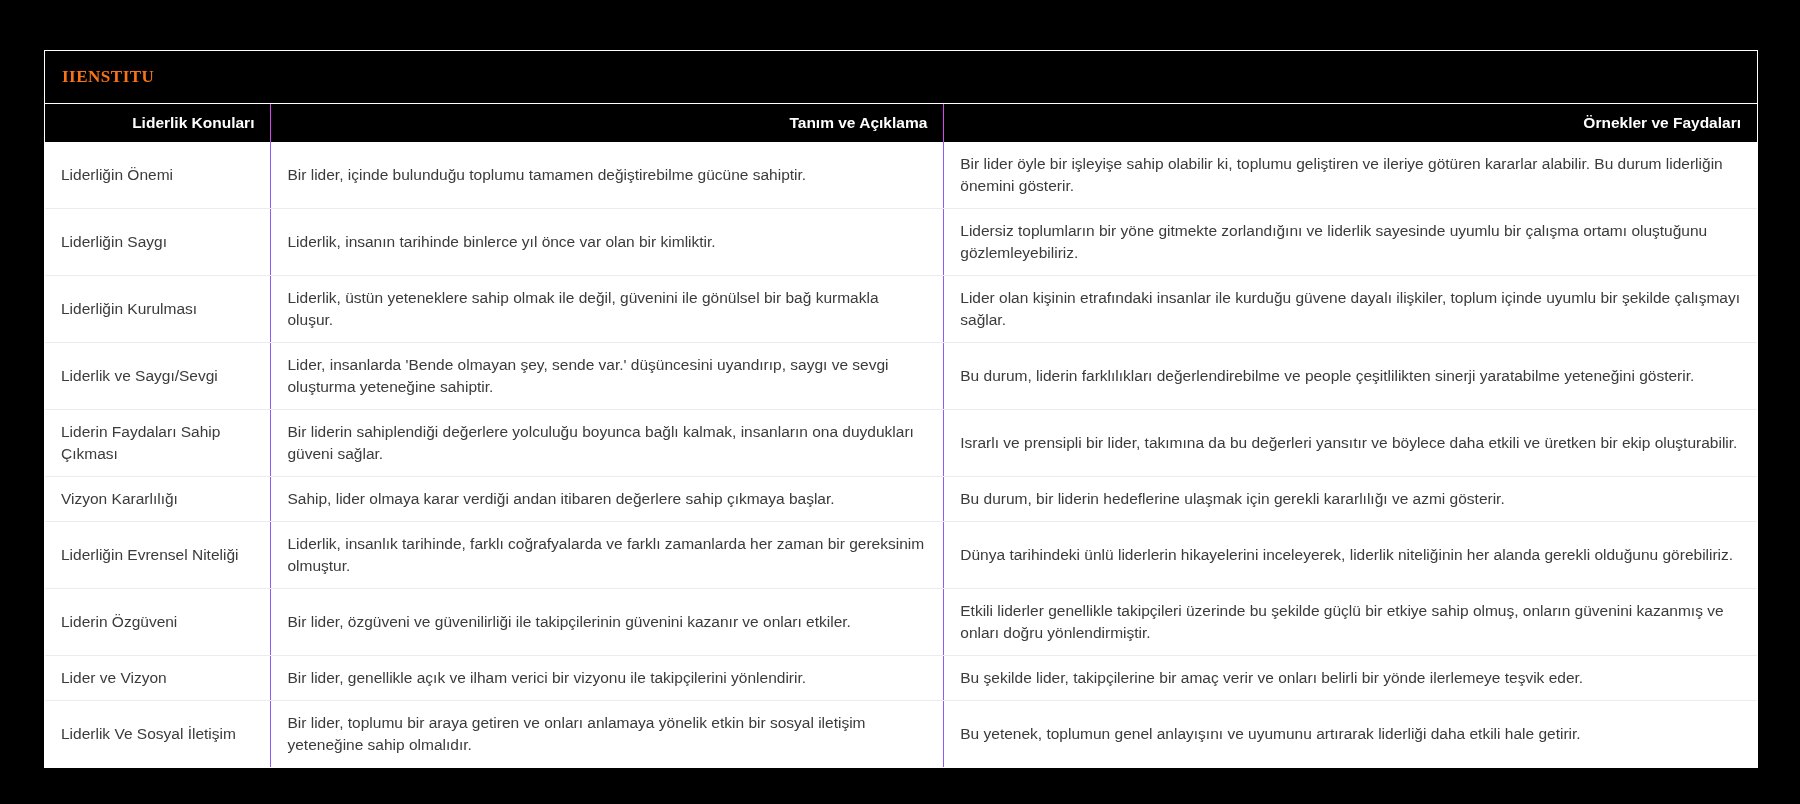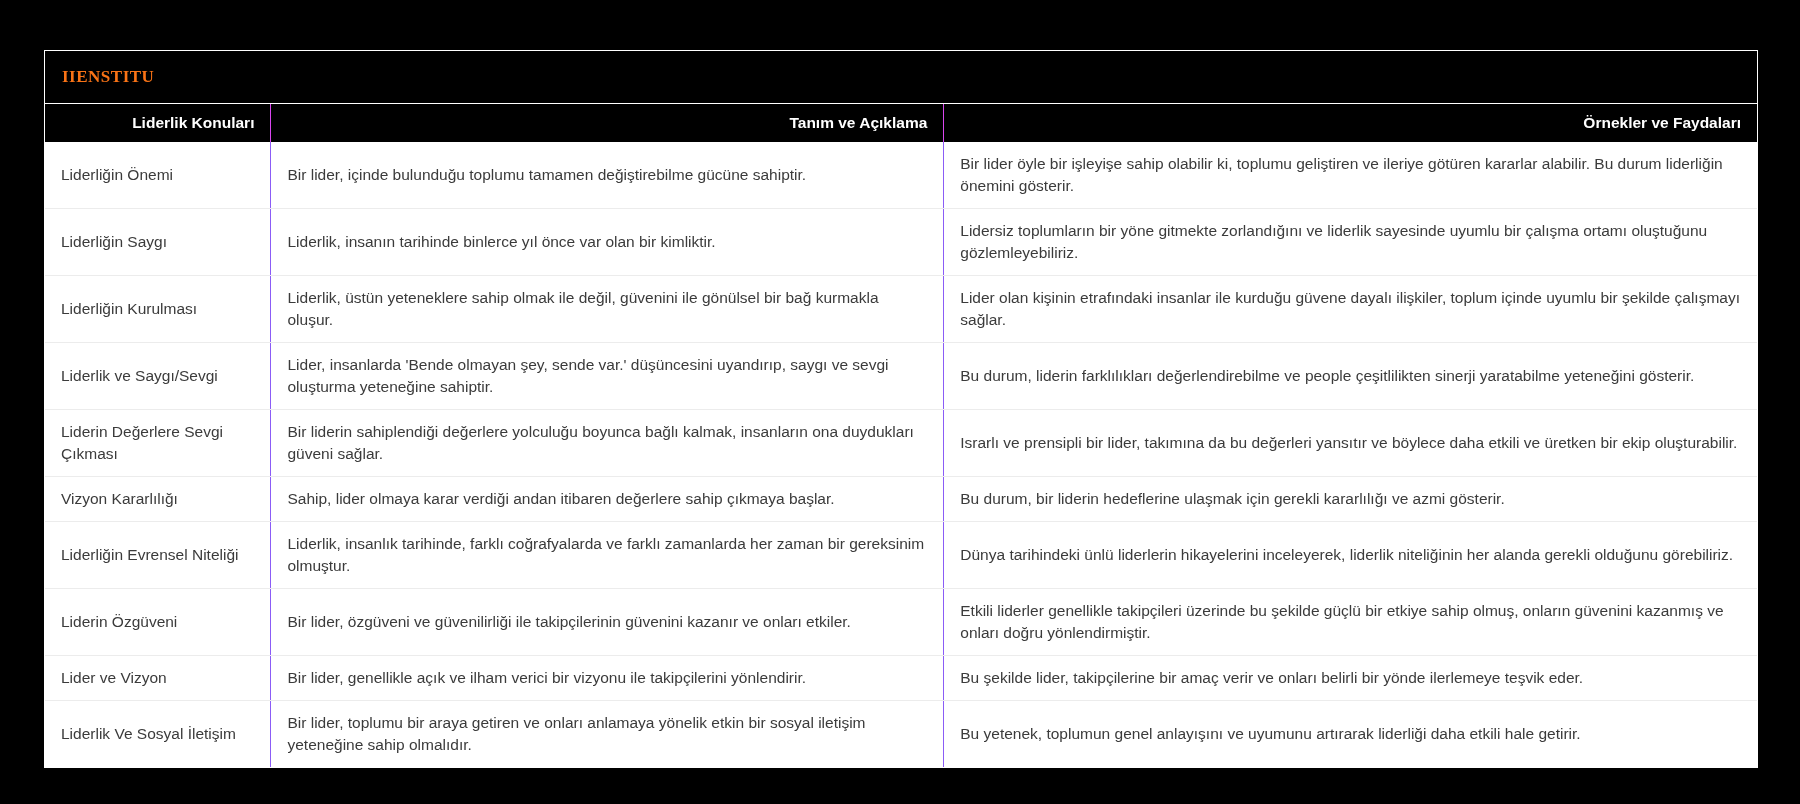--- a/index.html
+++ b/index.html
@@ -97,21 +97,21 @@
         <td>Liderliğin Kurulması</td>
         <td>Liderlik, üstün yeteneklere sahip olmak ile değil, güvenini ile gönülsel bir bağ kurmakla oluşur.</td>
         <td>Lider olan kişinin etrafındaki insanlar ile kurduğu güvene dayalı ilişkiler, toplum içinde uyumlu bir şekilde çalışmayı sağlar.</td>
       </tr>
       <tr>
         <td>Liderlik ve Saygı/Sevgi</td>
         <td>Lider, insanlarda 'Bende olmayan şey, sende var.' düşüncesini uyandırıp, saygı ve sevgi oluşturma yeteneğine sahiptir.</td>
         <td>Bu durum, liderin farklılıkları değerlendirebilme ve people çeşitlilikten sinerji yaratabilme yeteneğini gösterir.</td>
       </tr>
       <tr>
-        <td>Liderin Değerlere Sevgi Çıkması</td>
+        <td>Liderin Faydaları Sahip Çıkması</td>
         <td>Bir liderin sahiplendiği değerlere yolculuğu boyunca bağlı kalmak, insanların ona duydukları güveni sağlar.</td>
         <td>Israrlı ve prensipli bir lider, takımına da bu değerleri yansıtır ve böylece daha etkili ve üretken bir ekip oluşturabilir.</td>
       </tr>
       <tr>
         <td>Vizyon Kararlılığı</td>
         <td>Sahip, lider olmaya karar verdiği andan itibaren değerlere sahip çıkmaya başlar.</td>
         <td>Bu durum, bir liderin hedeflerine ulaşmak için gerekli kararlılığı ve azmi gösterir.</td>
       </tr>
       <tr>
         <td>Liderliğin Evrensel Niteliği</td>

